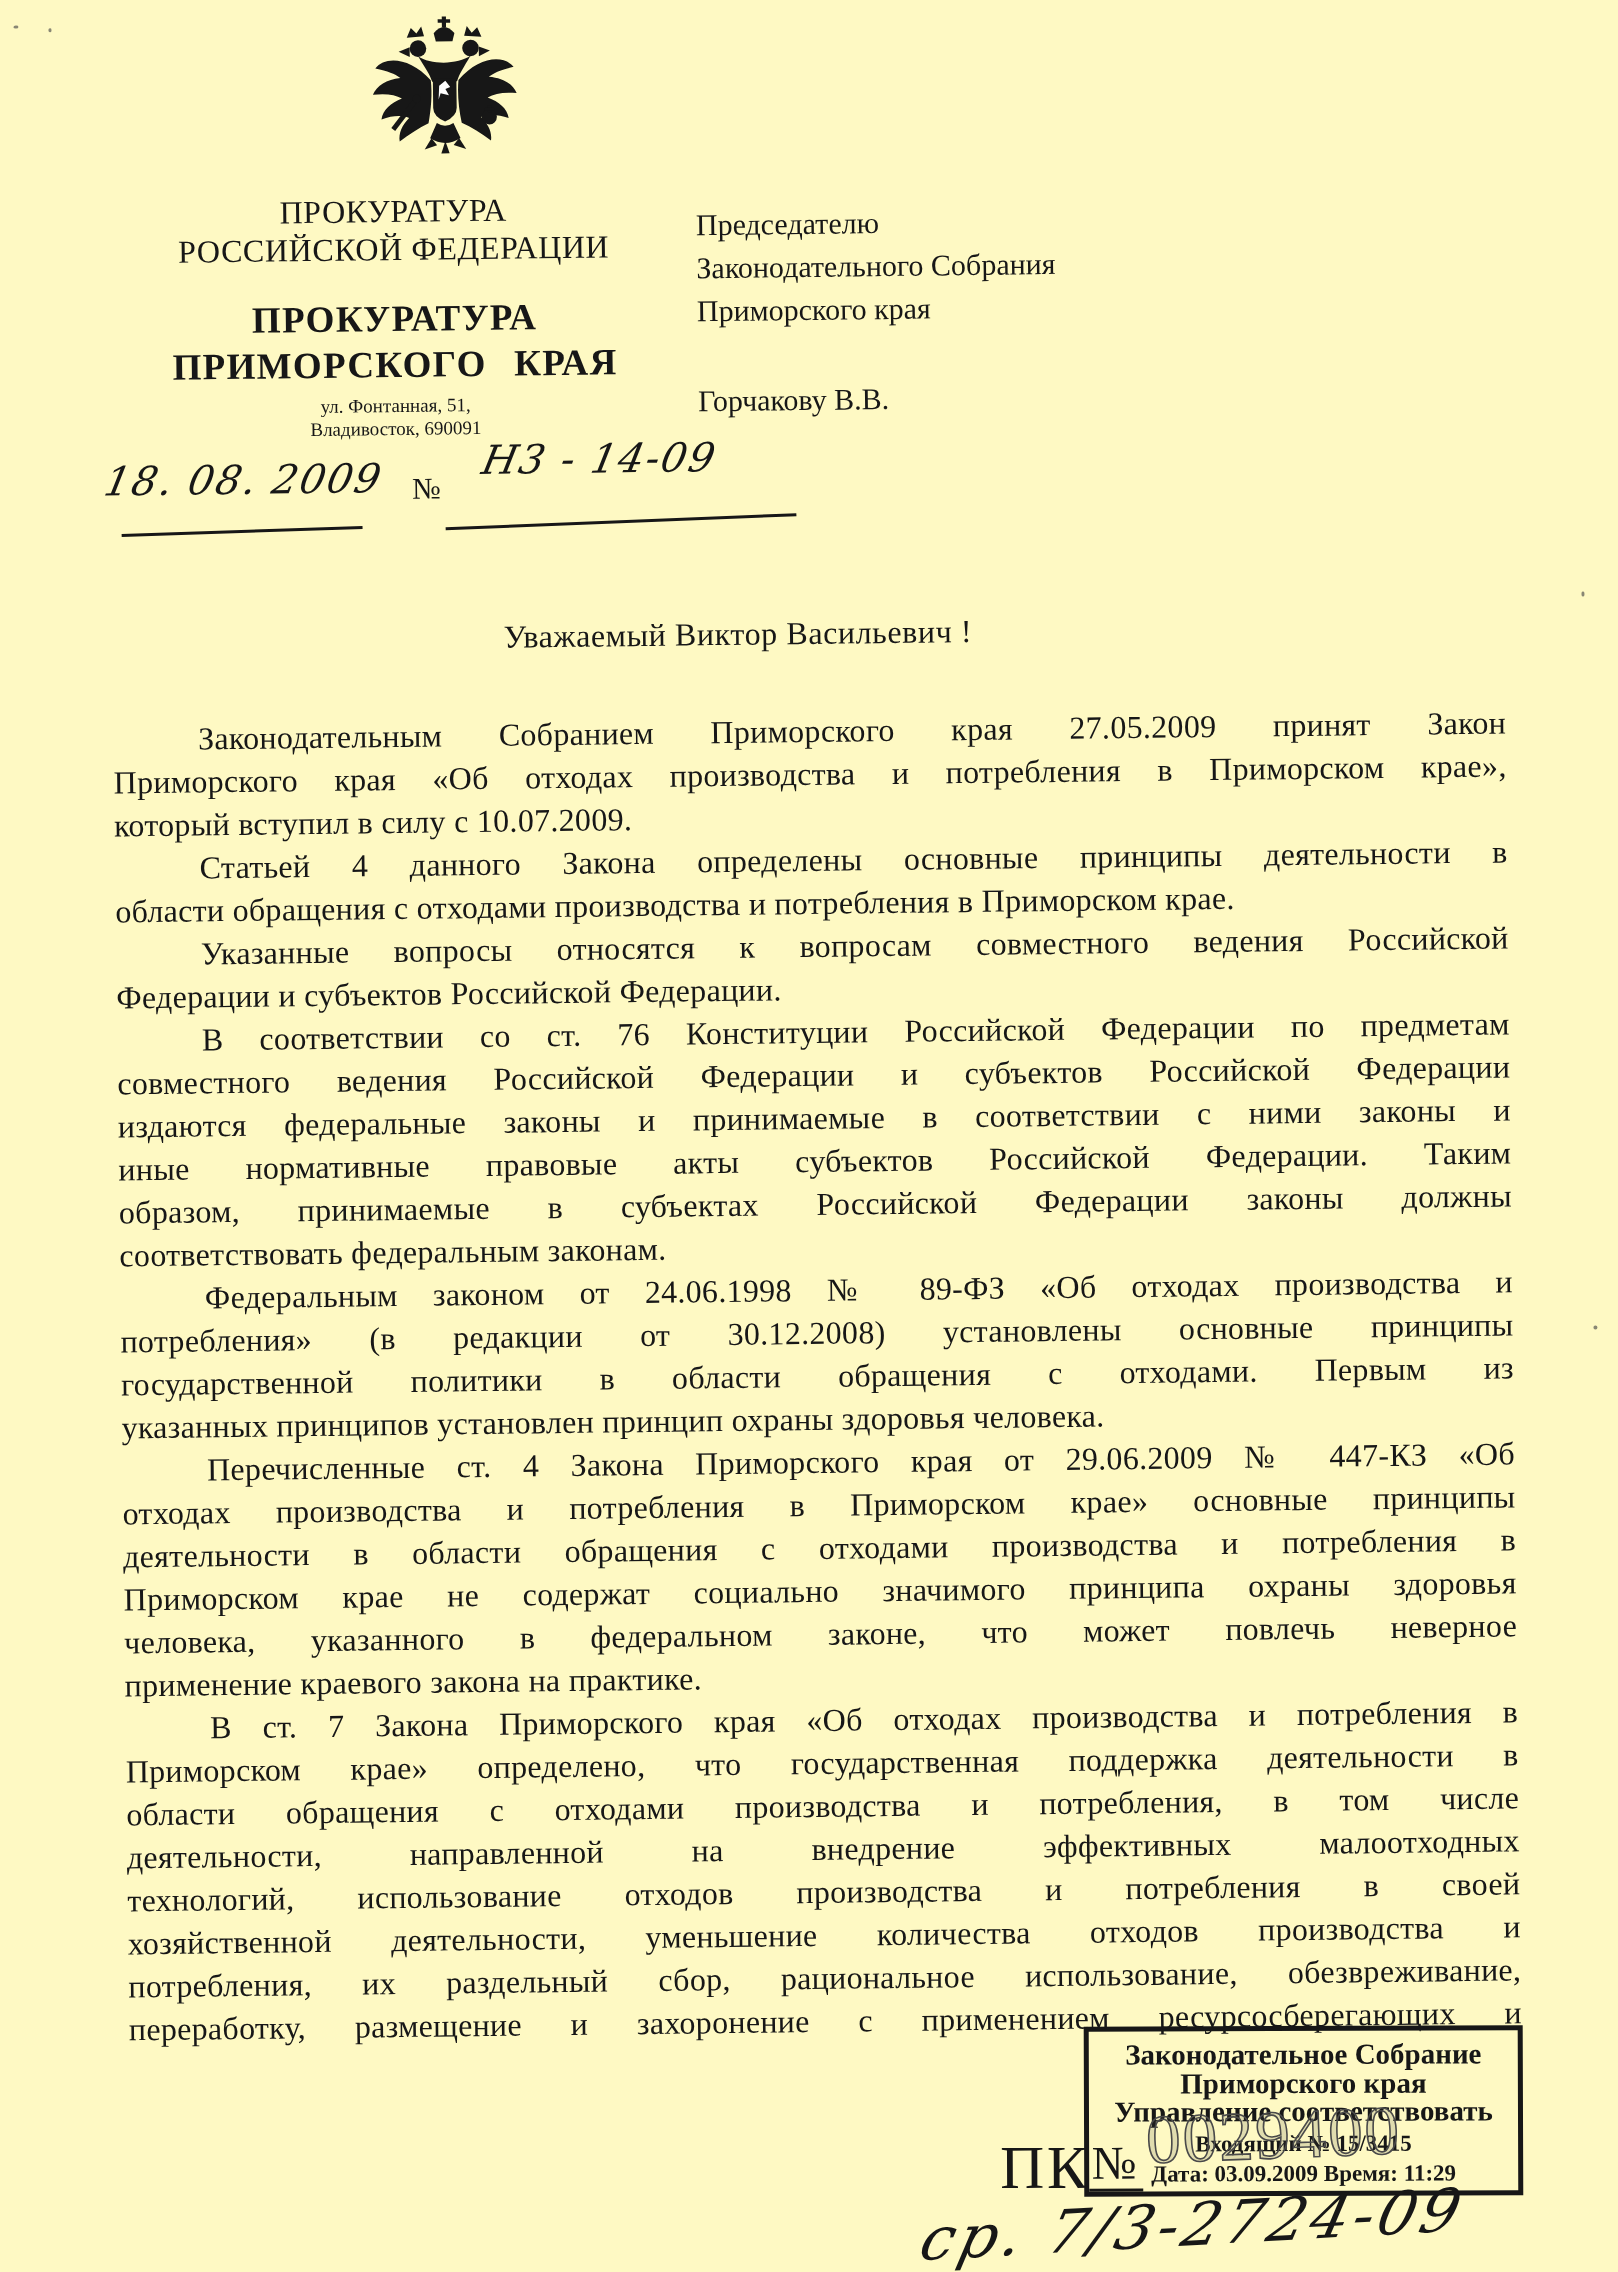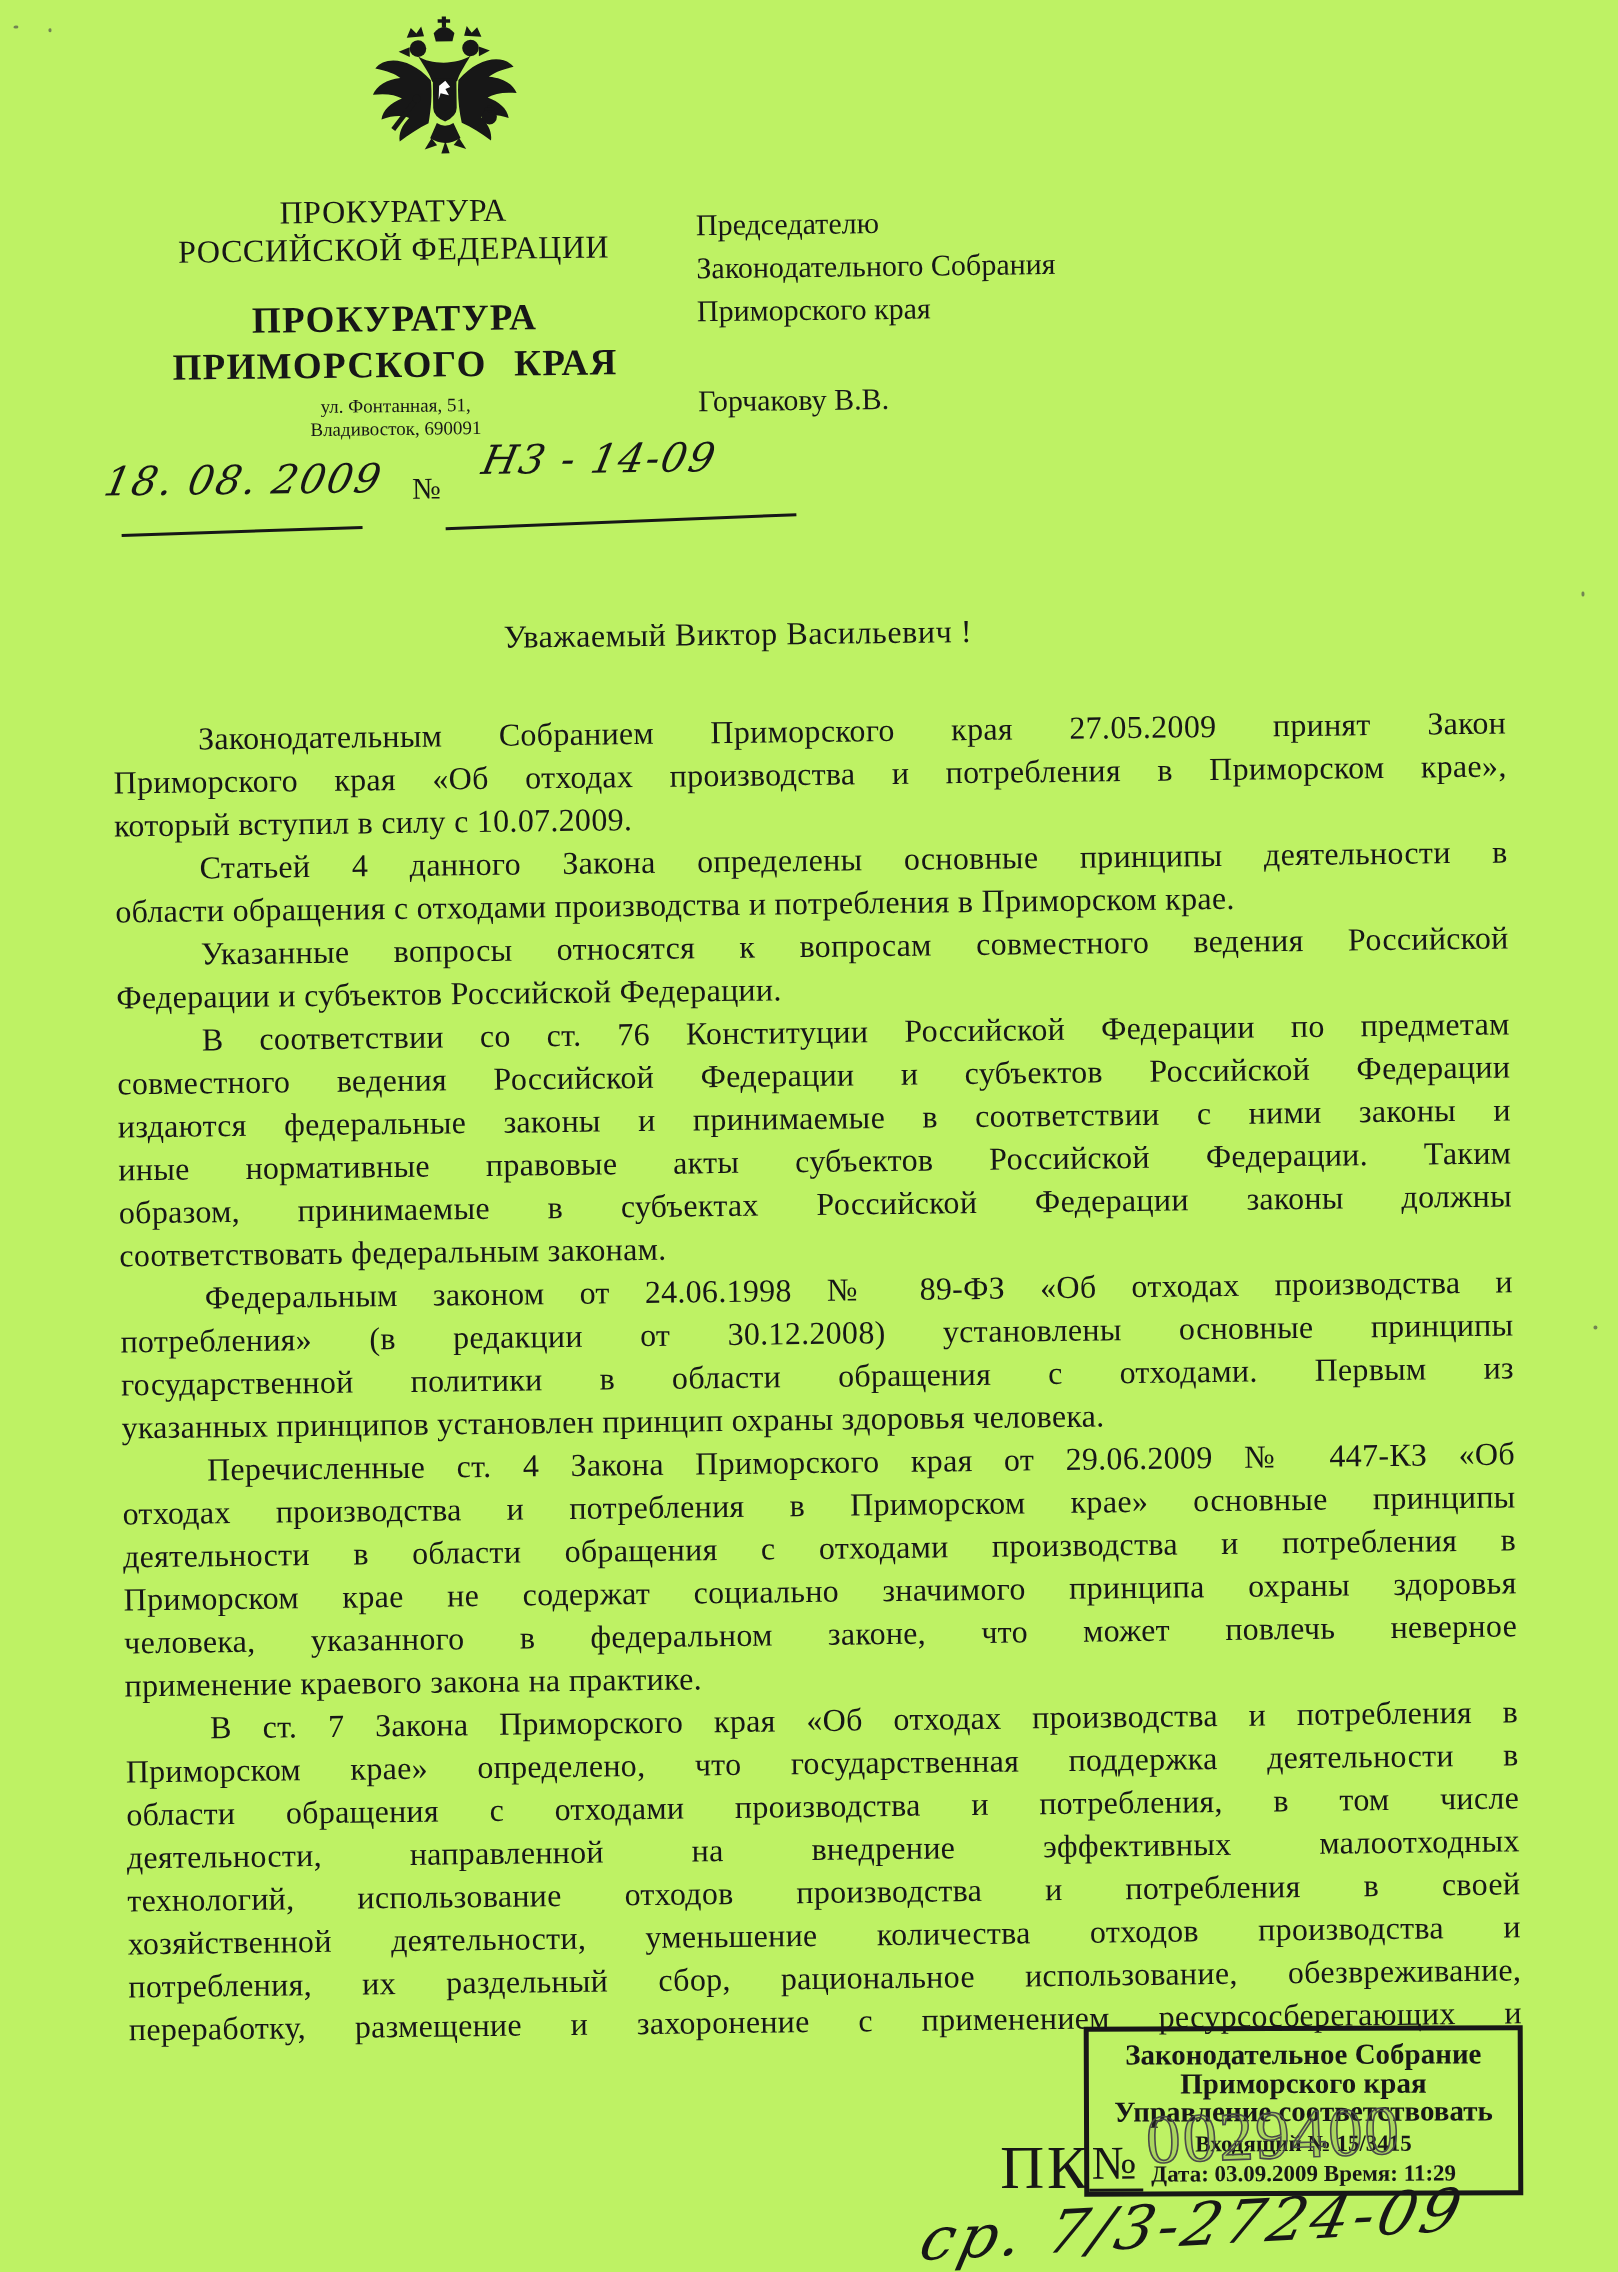--- a/index.html
+++ b/index.html
@@ -1,18 +1,18 @@
 <!DOCTYPE html>
 <html style="font-size:10.4px"><head>
 <meta charset="utf-8">
 <style>
   html,body{margin:0;padding:0;background:#e8e8e8;}
   #page{
     position:relative; width:1619px; height:2273px;
-    background:#bef264; overflow:hidden;
+    background:#fef9c3; overflow:hidden;
     font-family:"Liberation Serif","DejaVu Serif",serif;
     color:#171717;
   }
   #scan{position:absolute;inset:0;transform:rotate(-0.7deg);transform-origin:809px 1133px;}
 
   
   .emblem{position:absolute;left:374px;top:7.8px;width:167px;height:159px;}
   .emblem svg{width:100%;height:100%;}
 
   

